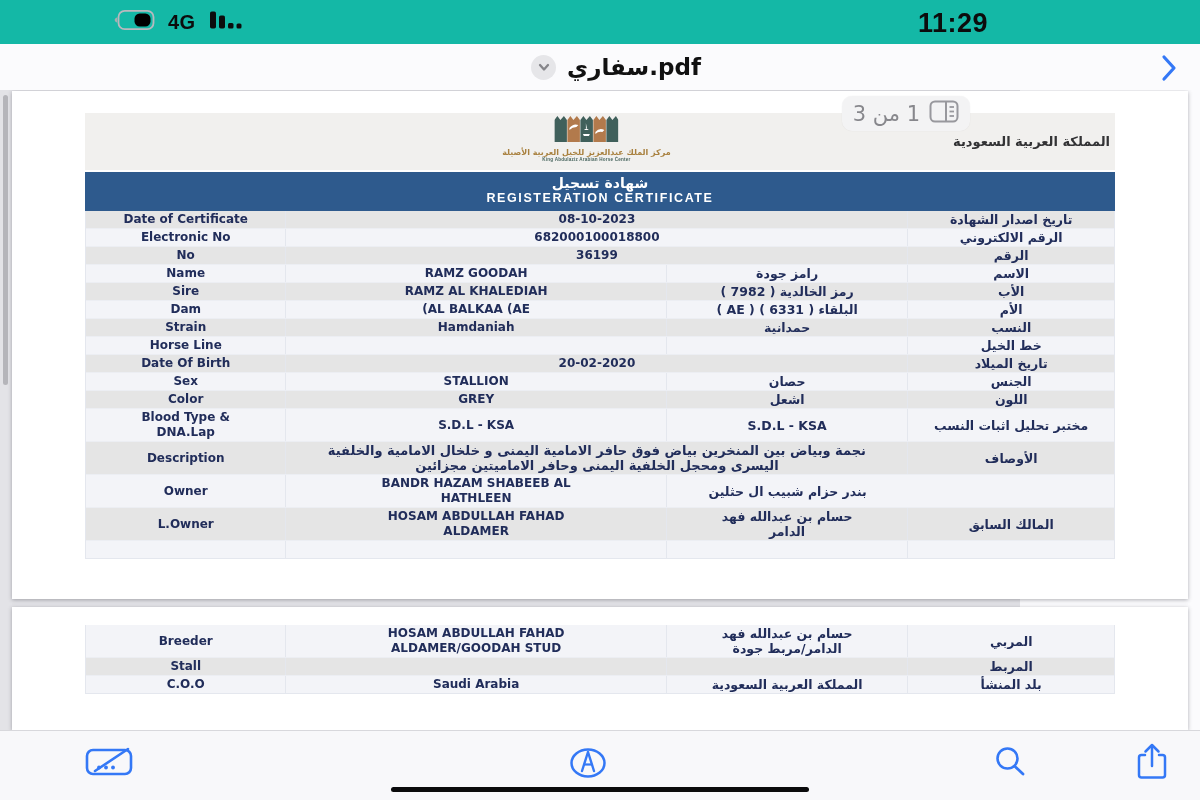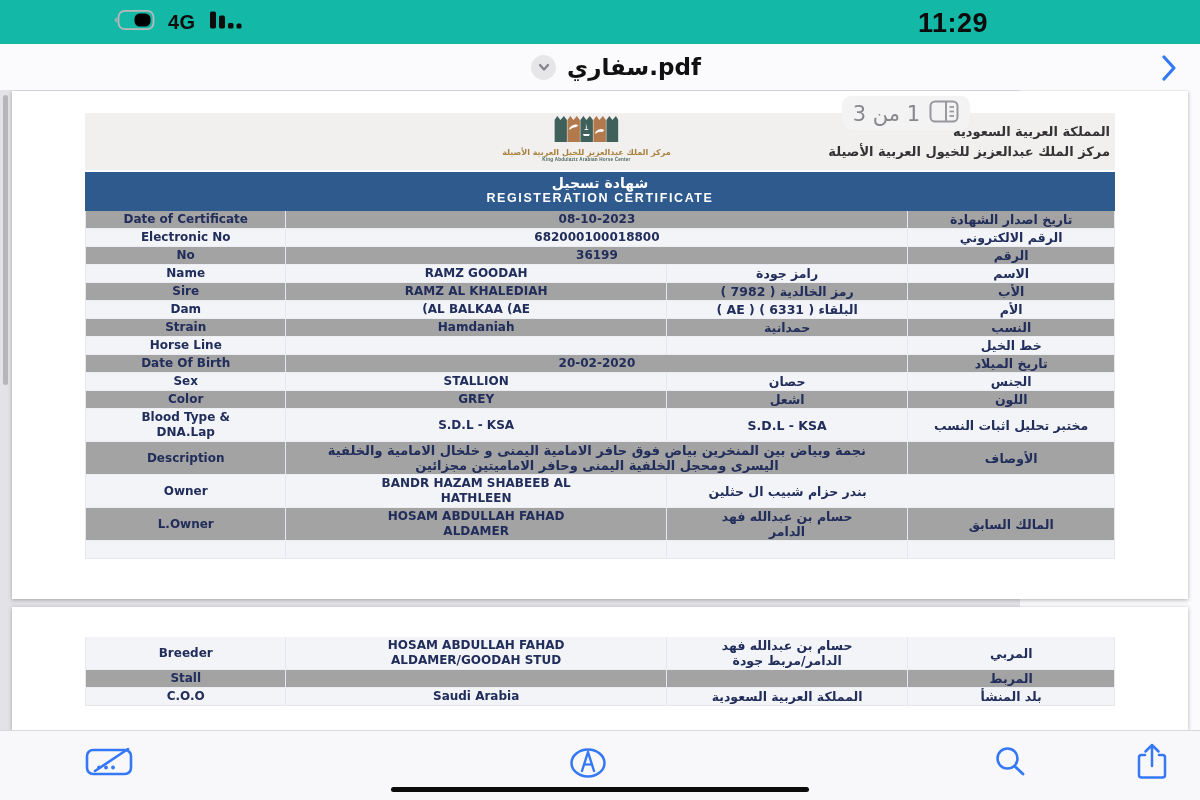--- a/index.html
+++ b/index.html
@@ -40,41 +40,41 @@
   .logo-ar { font-size:8px; font-weight:700; color:#a9813f; line-height:9px; font-family:"DejaVu Sans",sans-serif; }
   .logo-en { font-size:4.6px; font-weight:700; color:#49665f; line-height:6px; letter-spacing:.2px; }
   .cert-header-text { position:absolute; right:5px; top:50%; transform:translateY(-50%); text-align:right;
     font-family:"DejaVu Sans",sans-serif; font-weight:700; color:#333335; font-size:13px; line-height:20px; }
 
   .banner { margin-top:2px; background:#2e5a8d; text-align:center; padding:3px 0 5px; }
   .banner-ar { color:#fff; font-size:14px; font-weight:700; line-height:16px; font-family:"DejaVu Sans",sans-serif; }
   .banner-en { color:#fff; font-size:12.5px; font-weight:700; letter-spacing:1.6px; line-height:15px; }
 
   .cert-table { border:1px solid #e4e7ee; border-top:none; font-family:"DejaVu Sans",sans-serif; }
-  .cert-row { display:flex; min-height:17px; border-bottom:1px solid #eceef3; background:#a3a3a3; }
+  .cert-row { display:flex; min-height:17px; border-bottom:1px solid #eceef3; background:#e5e5e5; }
   .cert-row:last-child { border-bottom:none; }
   .cert-table:not(.offset) .cert-row:nth-child(even) { background:#f3f4f8; }
   .cert-table.offset .cert-row:nth-child(odd) { background:#f3f4f8; }
   .cell { display:flex; align-items:center; justify-content:center; text-align:center; padding:1px 6px;
     border-right:1px solid #e4e7ee; color:#212d5a; font-weight:700; }
   .cell:last-child { border-right:none; }
   .lbl-en { width:19.5%; font-size:12px; }
   .lbl-en span { max-width:150px; }
   .val-en { width:37%; font-size:12px; }
   .val-en span { max-width:205px; }
   .val-ar { width:23.5%; font-size:12.5px; }
   .val-ar span { max-width:168px; }
   .lbl-ar { width:20%; font-size:12.5px; }
   .lbl-ar span { max-width:158px; }
   .val-span { width:60.5%; font-size:12px; }
   .val-span.ar { font-size:13px; line-height:17px; }
   .val-span.ar span { max-width:572px; }
   .cell span { display:inline-block; line-height:15px; }
 
-  .page-2 .page-pad { padding-top:30px; }
+  .page-2 .page-pad { padding-top:18px; }
 
   
   .toolbar { position:absolute; top:730px; left:0; width:1200px; height:70px; background:#f8f8fa;
     border-top:1px solid #d8d8dc; z-index:30; }
   .tool-btn { position:absolute; top:8px; width:56px; height:46px; display:flex; align-items:center; justify-content:center; cursor:pointer; }
   .tb-markup { left:82px; }
   .tb-pencil { left:560px; }
   .tb-search { left:982px; }
   .tb-share { left:1124px; }
   .home-indicator { position:absolute; left:391px; top:56px; width:418px; height:5px; border-radius:3px; background:#0b0b0c; }
@@ -152,21 +152,20 @@
               <path d="M15 14 q4 -5 9 -3 l-2 2 q-4 0 -7 3 Z" fill="#fff"></path>
               <path d="M31.5 9 l1 5 l-3 2 h5 l-3 -2 Z" fill="#fff"></path>
               <path d="M28.5 20 h7 l-1 2 h-5 Z" fill="#fff"></path>
               <path d="M41 18 q4 -5 9 -2 l-2 2 q-4 -1 -7 2 Z" fill="#fff"></path>
             </svg>
             <div class="logo-ar">مركز الملك عبدالعزيز للخيل العربية الأصيلة</div>
             <div class="logo-en">King Abdulaziz Arabian Horse Center</div>
           </div>
           <div class="cert-header-text" dir="rtl">
             <div>المملكة العربية السعودية</div>
-            <div>مركز الملك عبدالعزيز للخيول العربية الأصيلة</div>
           </div>
         </div>
 
         <div class="banner">
           <div class="banner-ar">شهادة تسجيل</div>
           <div class="banner-en">REGISTERATION CERTIFICATE</div>
         </div>
 
         <div class="cert-table" id="table-page1">
             <div class="cert-row">

